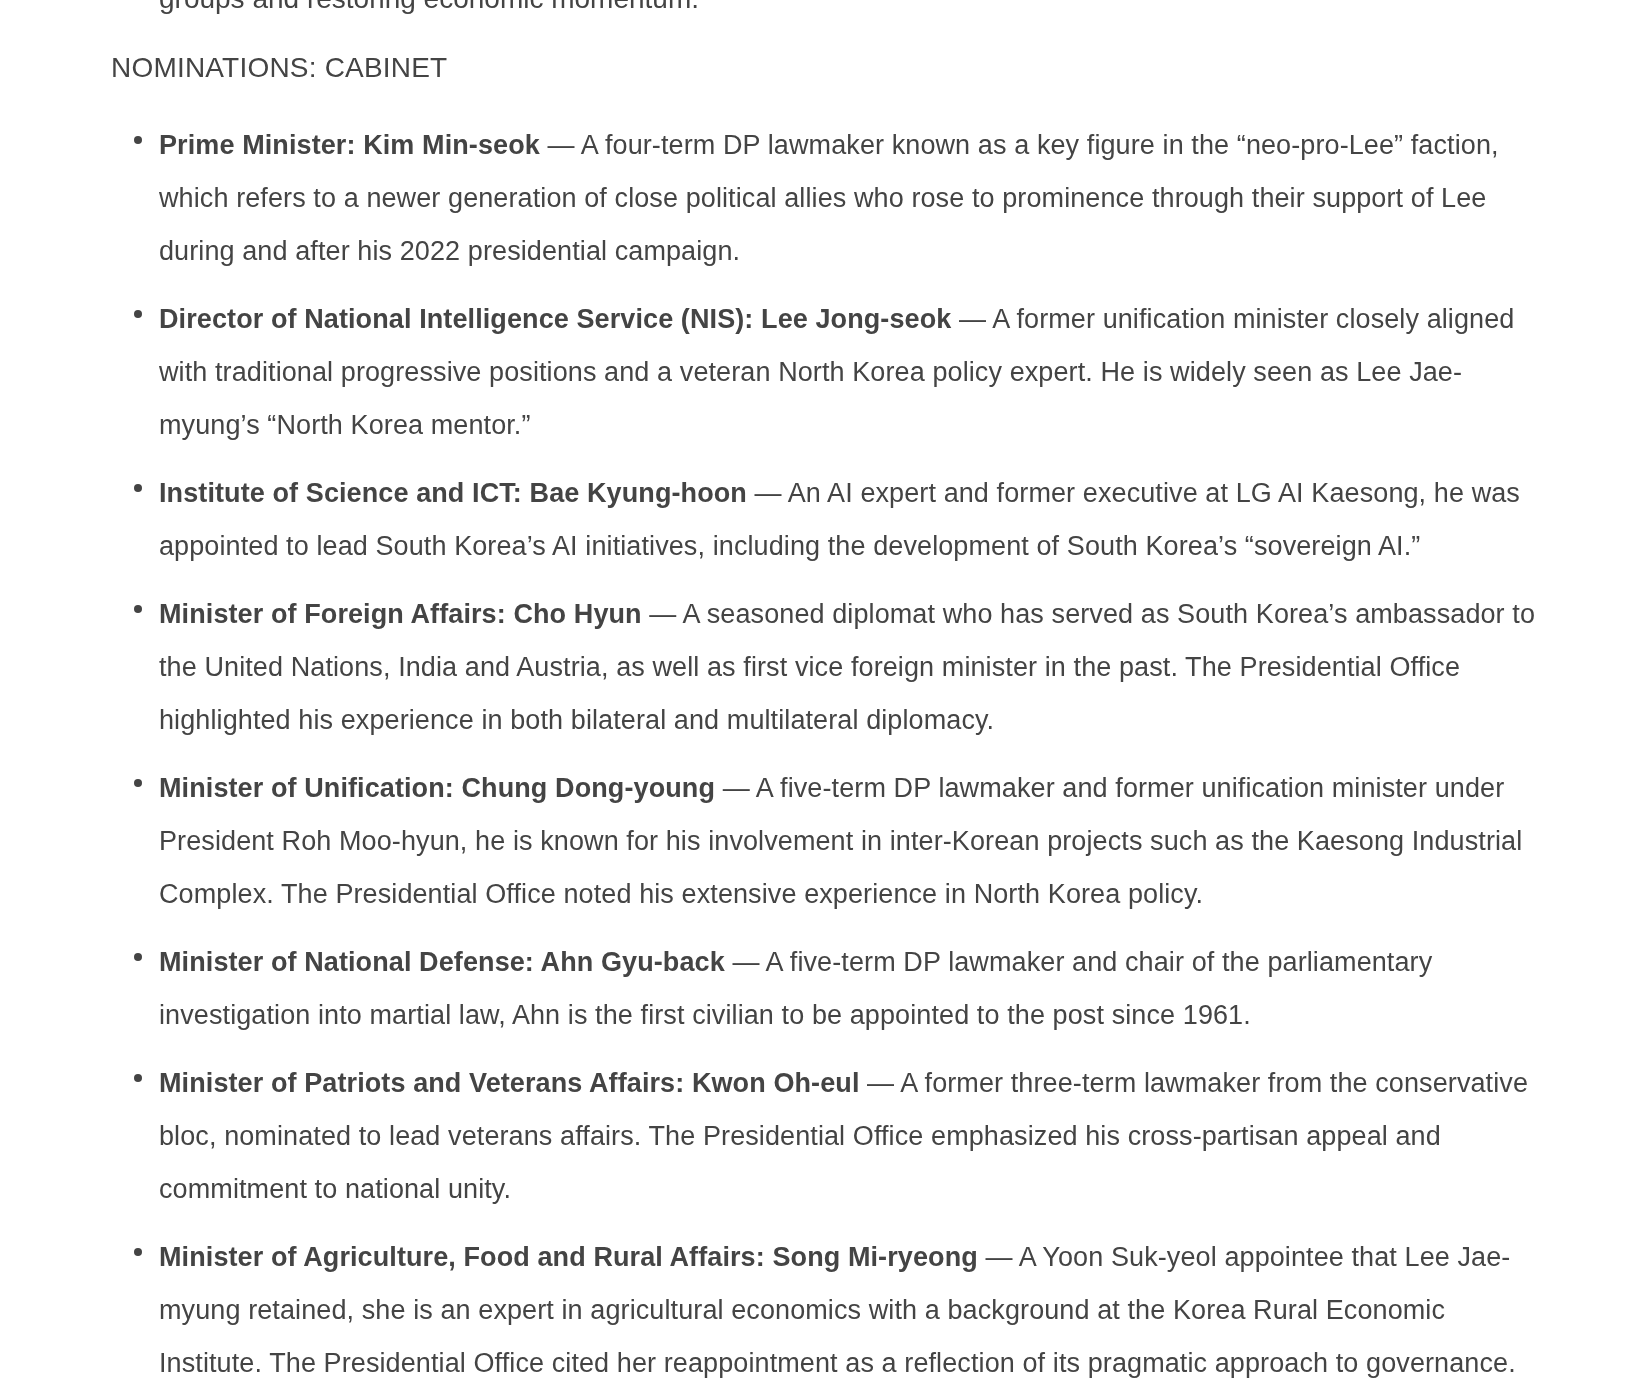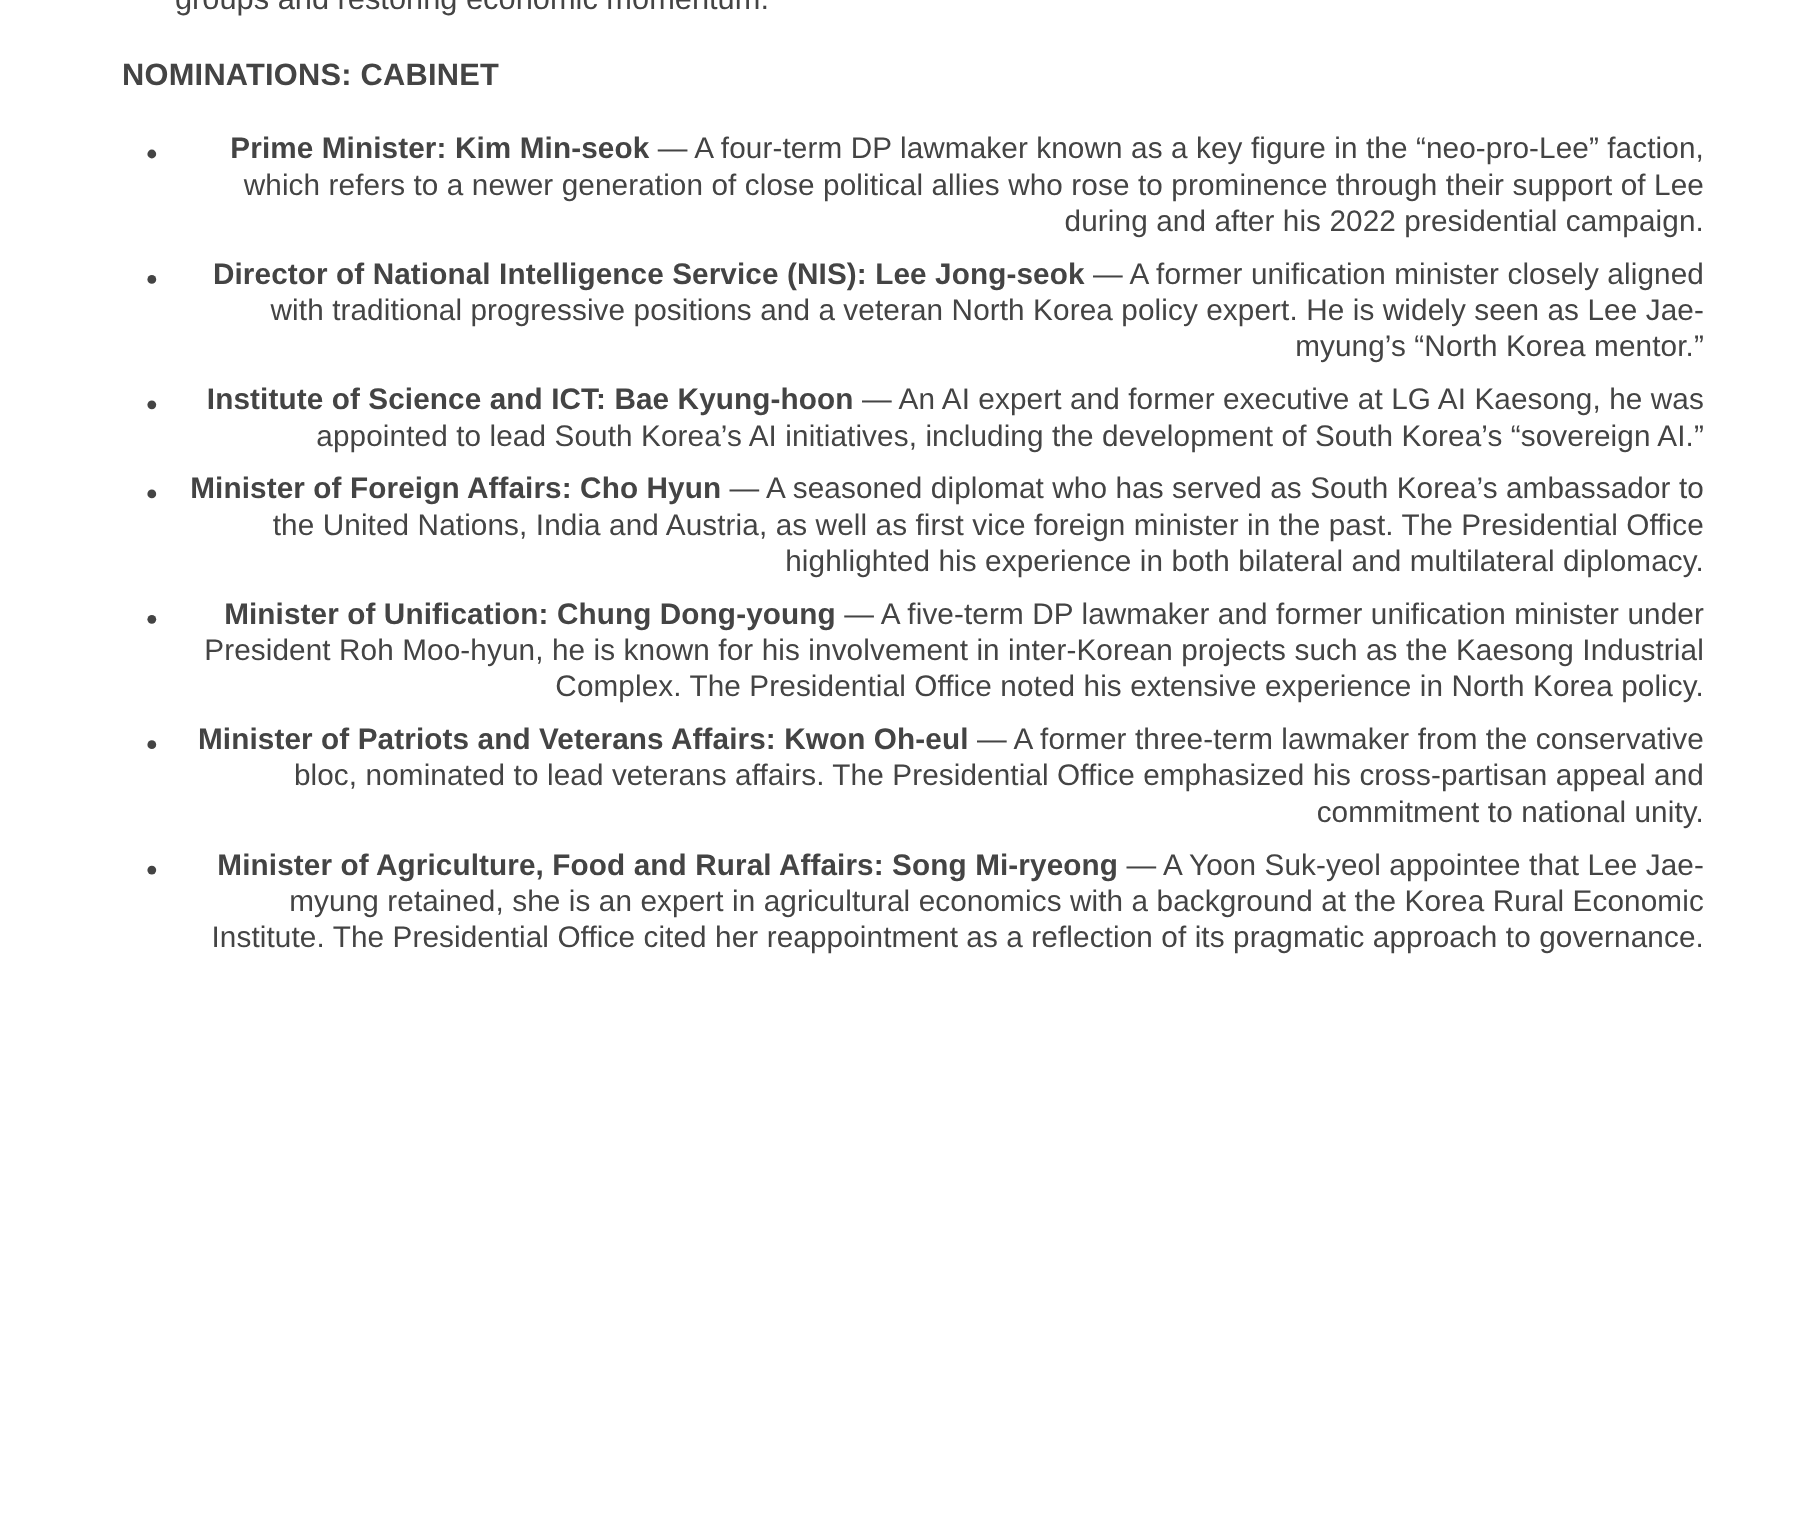--- a/index.html
+++ b/index.html
@@ -23,41 +23,40 @@
     line-height: 41px;
     color: #444444;
     white-space: nowrap;
   }
   .section-heading {
     position: absolute;
     left: 111px;
     top: 52px;
     margin: 0;
     font-size: 28px;
-    font-weight: bold;
+    font-weight: normal;
     color: #444444;
     letter-spacing: 0.2px;
   }
   .nom-list {
     position: absolute;
     left: 159px;
     top: 119px;
     width: 1390px;
     margin: 0;
     padding: 0;
     list-style: none;
   }
   .nom-item {
     position: relative;
     font-size: 27px;
-    line-height: 33px;
+    line-height: 53px;
     margin: 0 0 15px 0;
     color: #444444;
     letter-spacing: 0.1px;
-    text-align: right;
   }
   .bullet {
     position: absolute;
     left: -25px;
     top: 17px;
     width: 8px;
     height: 8px;
     border-radius: 50%;
     background: #444444;
   }
@@ -88,19 +87,23 @@
   <li class="nom-item">
     <span class="bullet"></span>
     <strong class="nom-title">Minister of Foreign Affairs: Cho Hyun</strong><span> — A seasoned diplomat who has served as South Korea’s ambassador to the United Nations, India and Austria, as well as first vice foreign minister in the past. The Presidential Office highlighted his experience in both bilateral and multilateral diplomacy.</span>
   </li>
   <li class="nom-item">
     <span class="bullet"></span>
     <strong class="nom-title">Minister of Unification: Chung Dong-young</strong><span> — A five-term DP lawmaker and former unification minister under President Roh Moo-hyun, he is known for his involvement in inter-Korean projects such as the Kaesong Industrial Complex. The Presidential Office noted his extensive experience in North Korea policy.</span>
   </li>
   <li class="nom-item">
     <span class="bullet"></span>
+    <strong class="nom-title">Minister of National Defense: Ahn Gyu-back</strong><span> — A five-term DP lawmaker and chair of the parliamentary investigation into martial law, Ahn is the first civilian to be appointed to the post since 1961.</span>
+  </li>
+  <li class="nom-item">
+    <span class="bullet"></span>
     <strong class="nom-title">Minister of Patriots and Veterans Affairs: Kwon Oh-eul</strong><span> — A former three-term lawmaker from the conservative bloc, nominated to lead veterans affairs. The Presidential Office emphasized his cross-partisan appeal and commitment to national unity.</span>
   </li>
   <li class="nom-item">
     <span class="bullet"></span>
     <strong class="nom-title">Minister of Agriculture, Food and Rural Affairs: Song Mi-ryeong</strong><span> — A Yoon Suk-yeol appointee that Lee Jae-myung retained, she is an expert in agricultural economics with a background at the Korea Rural Economic Institute. The Presidential Office cited her reappointment as a reflection of its pragmatic approach to governance.</span>
   </li>
 </ul>
 
 </body></html>

